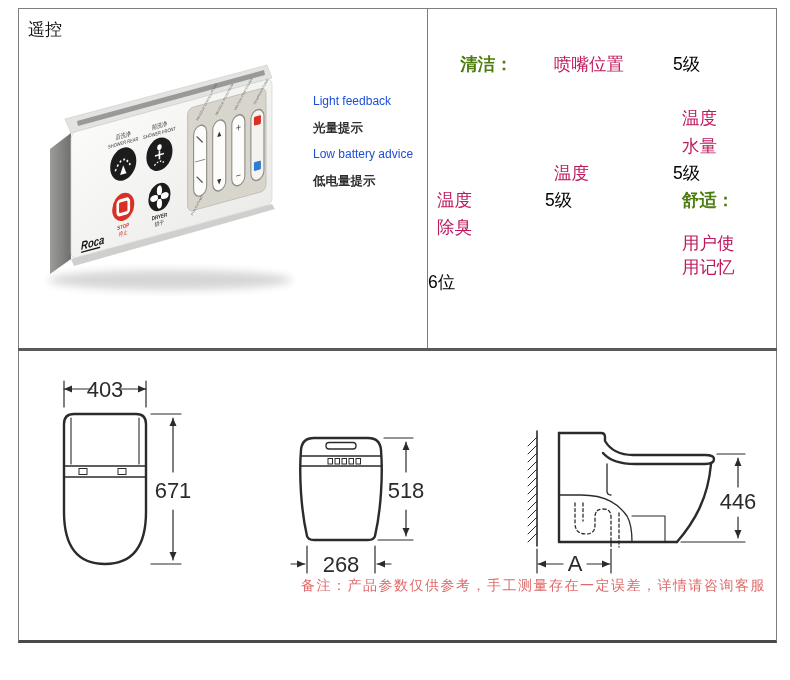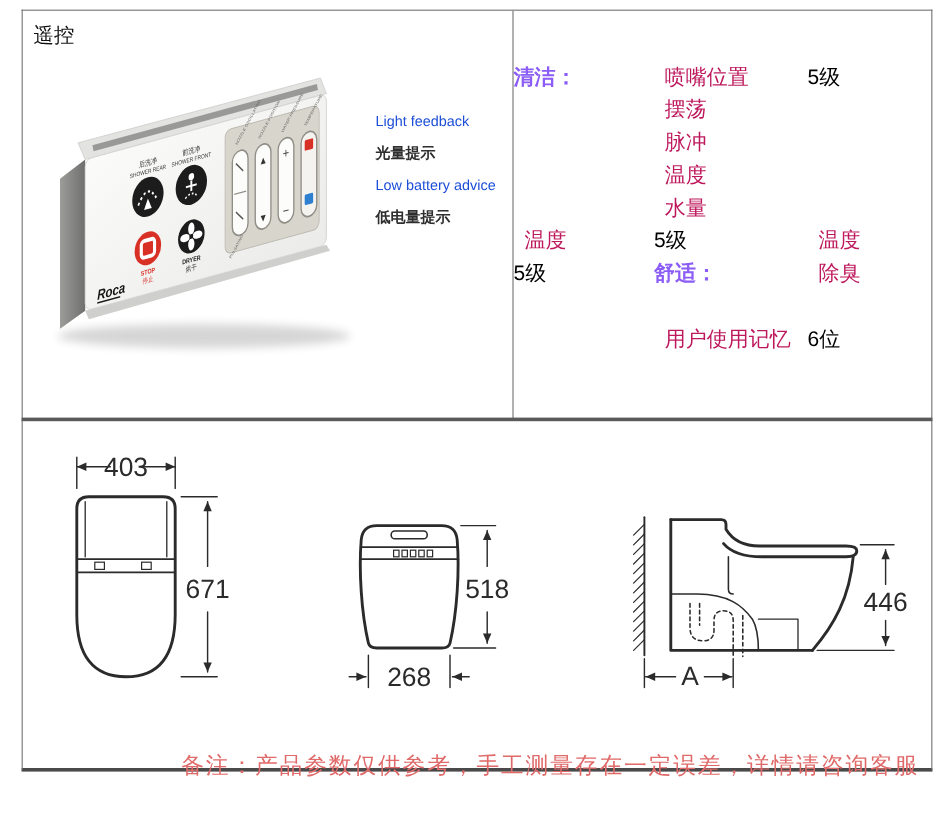--- a/index.html
+++ b/index.html
@@ -11,25 +11,25 @@
   .hdivider{position:absolute;left:18px;top:348px;width:759px;height:3px;background:#5a5a5a;}
   .page-title{position:absolute;left:28px;top:18px;font-size:17px;color:#111;}
   
   .annotations{position:absolute;left:313px;top:94px;width:112px;line-height:1.25;}
   .ann-en{color:#1d4ed8;font-size:12px;}
   .ann-zh{color:#2f2f2f;font-size:12.5px;font-weight:bold;margin-bottom:10px;margin-top:12px;}
   
   .specs{position:absolute;left:428px;top:50px;width:348px;
          display:grid;grid-template-columns:117px 128px 70px;grid-auto-rows:27.3px;
          align-items:center;font-size:17.5px;}
-  .spec-cat{text-align:left;font-weight:bold;color:#8b5cf6;}
+  .spec-cat{text-align:center;font-weight:bold;color:#4d7c0f;}
   .spec-item{padding-left:9px;color:#be185d;}
   .spec-val{color:#000000;}
   
-  .note{position:absolute;right:24px;top:625px;color:#e06a6a;font-size:19px;letter-spacing:1.5px;}
+  .note{position:absolute;right:24px;top:577px;color:#e06a6a;font-size:14px;letter-spacing:1.5px;}
   svg text{font-family:"Liberation Sans", sans-serif;}
   .dim-num{font-size:22px;fill:#2b2b2b;}
 </style>
 </head>
 <body>
 
 <div id="canvas">
   <div class="frame"></div>
   <div class="vdivider"></div>
   <div class="hdivider"></div>
@@ -133,25 +133,23 @@
     <div class="ann-en">Low battery advice</div>
     <div class="ann-zh">低电量提示</div>
   </div>
 
   <div class="specs">
     <div class="spec-cat">清洁：</div>
     <div class="spec-item">喷嘴位置</div>
     <div class="spec-val">5级</div>
 
     <div class="spec-cat"></div>
-    <div class="spec-item">摆荡</div>
-    <div class="spec-val"></div>
-
-    <div class="spec-cat"></div>
-    <div class="spec-item">脉冲</div>
+    <div class="spec-val"></div>
+
+    <div class="spec-cat"></div>
     <div class="spec-val"></div>
 
     <div class="spec-cat"></div>
     <div class="spec-item">温度</div>
     <div class="spec-val"></div>
 
     <div class="spec-cat"></div>
     <div class="spec-item">水量</div>
     <div class="spec-val"></div>
 

